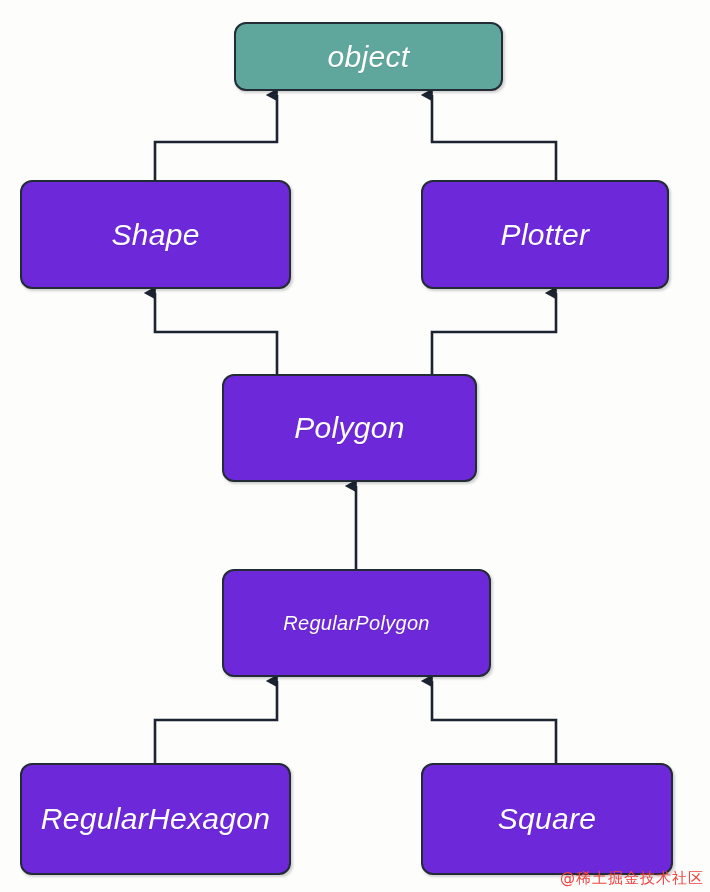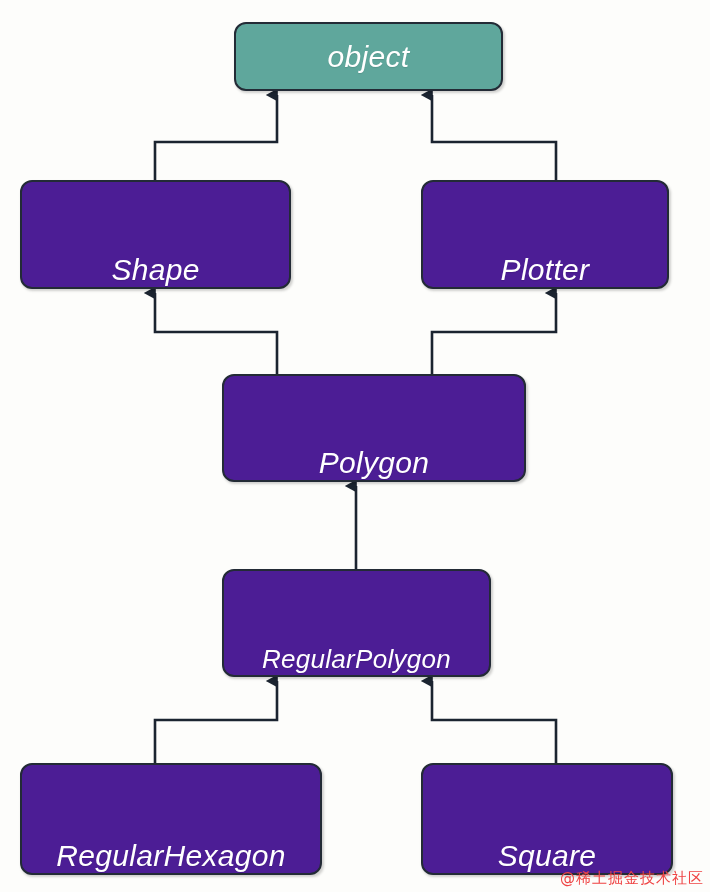--- a/index.html
+++ b/index.html
@@ -43,40 +43,39 @@
     font-weight: 400;
     letter-spacing: 0.3px;
     text-align: center;
     white-space: nowrap;
     text-shadow: 0 1px 1px rgba(0,0,0,0.10);
   }
   .node-root {
     background: #5FA79C;
   }
   .node-blue {
-    background: #4c1d95;
-    align-items: flex-end;
+    background: #6d28d9;
   }
   
   #node-object      { left: 234px; top: 22px;  width: 269px; height: 69px; }
   #node-object .node-label { font-size: 30px; }
 
   #node-shape       { left: 20px;  top: 180px; width: 271px; height: 109px; }
   #node-shape .node-label { font-size: 30px; }
 
   #node-plotter     { left: 421px; top: 180px; width: 248px; height: 109px; }
   #node-plotter .node-label { font-size: 30px; }
 
-  #node-polygon     { left: 222px; top: 374px; width: 304px; height: 108px; }
+  #node-polygon     { left: 222px; top: 374px; width: 255px; height: 108px; }
   #node-polygon .node-label { font-size: 30px; }
 
   #node-regularpolygon { left: 222px; top: 569px; width: 269px; height: 108px; }
-  #node-regularpolygon .node-label { font-size: 26px; }
+  #node-regularpolygon .node-label { font-size: 20px; }
 
-  #node-regularhexagon { left: 20px;  top: 763px; width: 302px; height: 112px; }
+  #node-regularhexagon { left: 20px;  top: 763px; width: 271px; height: 112px; }
   #node-regularhexagon .node-label { font-size: 30px; }
 
   #node-square      { left: 421px; top: 763px; width: 252px; height: 112px; }
   #node-square .node-label { font-size: 30px; }
 
   #watermark {
     position: absolute;
     right: 6px;
     bottom: 4px;
     font-size: 15px;

